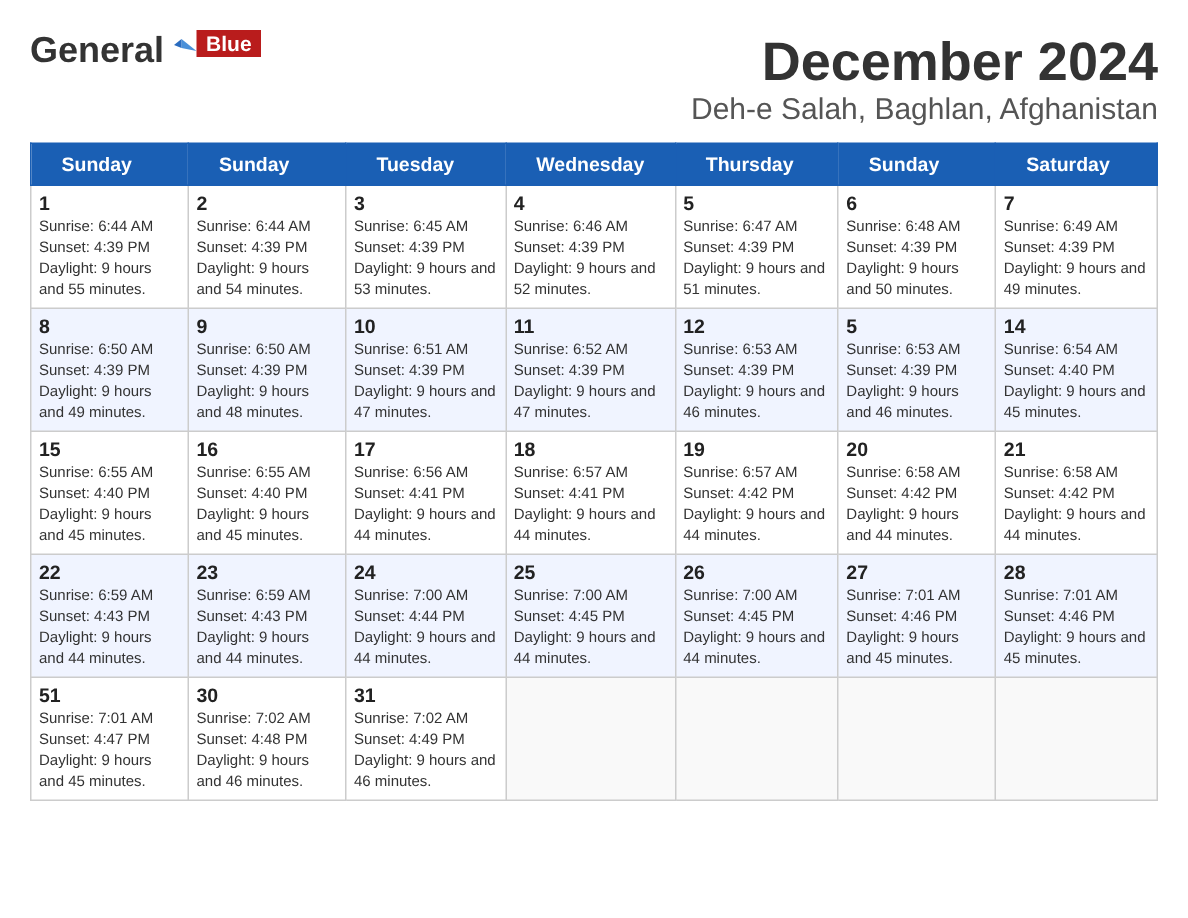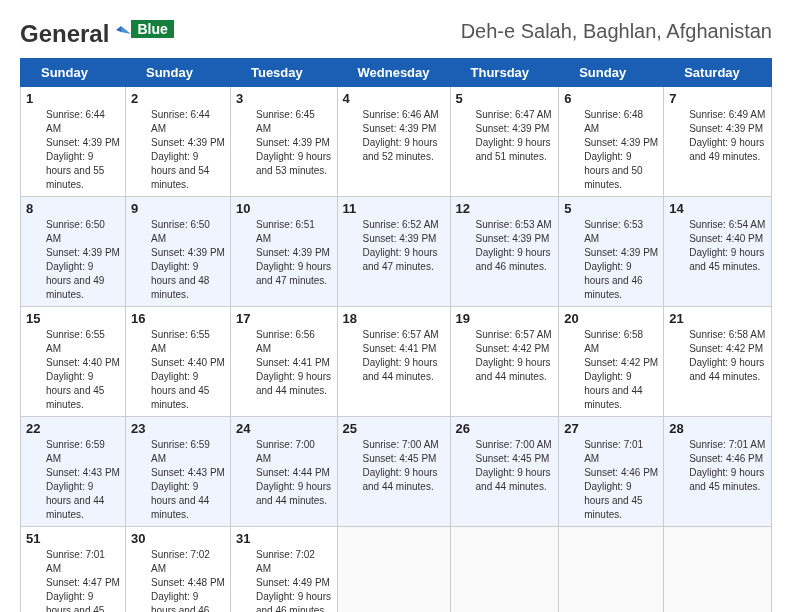--- a/index.html
+++ b/index.html
@@ -64,41 +64,41 @@
       font-size: 13px;
       font-weight: bold;
       color: #222;
       display: block;
       margin-bottom: 2px;
     }
     .day-info {
       font-size: 10px;
       color: #333;
       line-height: 1.4;
-      margin-left: 20px;
     }
     .empty-cell {
       background: #f9f9f9 !important;
     }
   </style>
 </head>
 <body>
 
 <div class="header">
   <div class="logo">
     <div style="display:flex; align-items:center;">
       <span style="font-size:24px; font-weight:bold; color:#333;">General</span>
       <svg width="20" height="20" viewBox="0 0 20 20" style="margin-left:2px;">
         <polygon points="10,2 20,10 10,8" fill="#4a90d9"></polygon>
         <polygon points="10,2 10,8 5,6" fill="#2a6cbf"></polygon>
       </svg>
     </div>
-    <div style="background:#15803d; color:white; font-size:14px; font-weight:bold; padding:1px 6px; display:inline-block;">Blue</div>
+    <div style="background:#b91c1c; color:white; font-size:14px; font-weight:bold; padding:1px 6px; display:inline-block;">Blue</div>
   </div>
   <div class="title-area">
+    <div class="month-title">December 2024</div>
     <div class="location">Deh-e Salah, Baghlan, Afghanistan</div>
   </div>
 </div>
 
 <table>
   <thead>
     <tr>
     <th>Sunday</th>
         <th>Sunday</th>
         <th>Tuesday</th>

